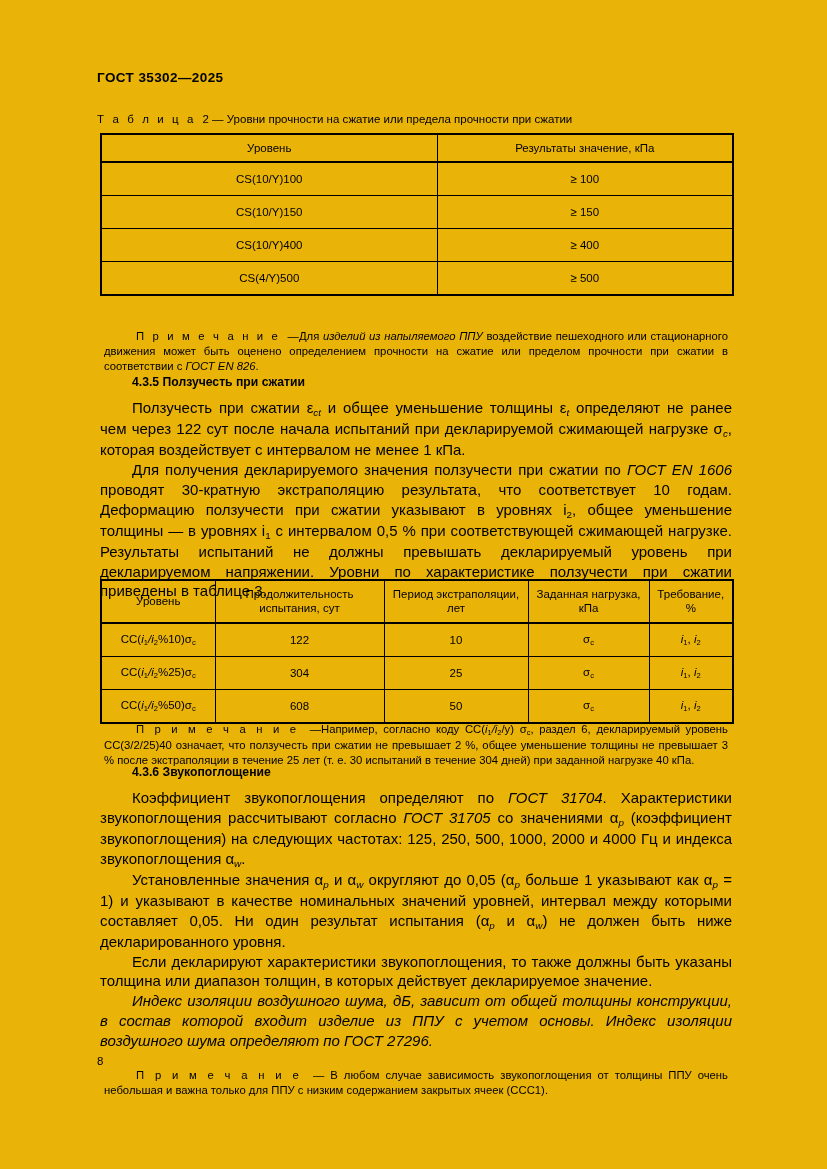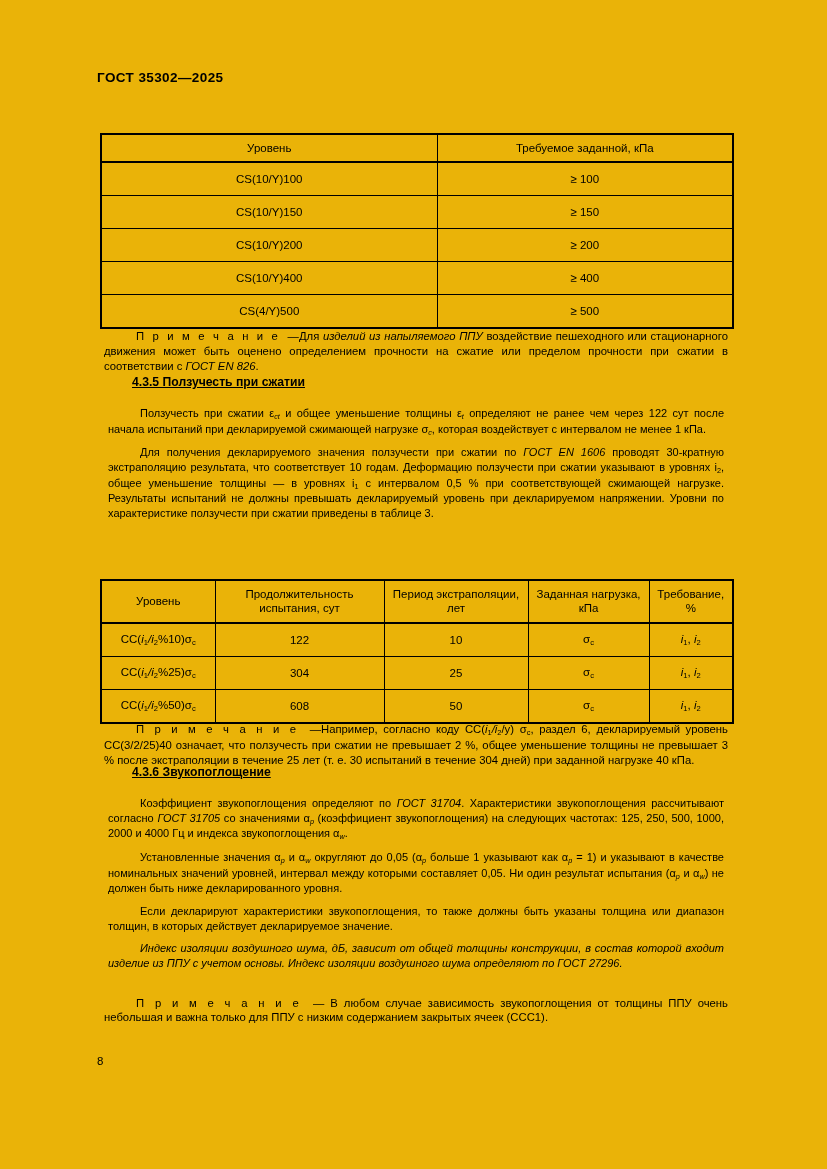--- a/index.html
+++ b/index.html
@@ -73,43 +73,42 @@
   .t3 col.c3 { width: 144px; }
   .t3 col.c4 { width: 121px; }
   .t3 col.c5 { width: 84px; }
   .t2 col.a1 { width: 336px; }
   .t2 col.a2 { width: 296px; }
   .t2-row td { height: 22px; margin-left: 9px; }
   .t3-row td { height: 22px; }
 
   
   p.body {
-    font-size: 11px;
+    font-size: 15px;
     line-height: 1.33;
-    margin: 8px;
+    margin: 0;
     text-align: justify;
     text-indent: 32px;
     hyphens: none;
   }
   p.note {
     font-size: 11.3px;
     line-height: 1.32;
     margin: 4px;
     text-align: justify;
     text-indent: 32px;
   }
   .note .label {
     letter-spacing: 2.4px;
   }
   h4.heading {
     font-size: 12.2px;
     font-weight: bold;
     margin: 0;
     text-indent: 32px;
-    text-decoration: underline;
   }
   .it { font-style: italic; }
   .gap-s { height: 9px; }
   .gap-m { height: 13px; }
   sub {
     font-size: 0.66em;
     vertical-align: -0.28em;
     font-style: italic;
   }
   sub.up { font-style: normal; }
@@ -132,45 +131,46 @@
   #block-note3    { position: absolute; left: 100px; top: 718px; width: 632px; }
   #block-436      { position: absolute; left: 100px; top: 765px; width: 632px; }
 </style>
 </head>
 <body>
 
 <div class="page">
 
   <div class="doc-header">ГОСТ 35302—2025</div>
 
+  <div id="block-caption2">
+    <p class="table-caption">
+      <span class="spaced">Т а б л и ц а</span>&nbsp;&nbsp;<span>2</span>&nbsp;<span>— Уровни прочности на сжатие или предела прочности при сжатии</span>
+    </p>
+  </div>
 
   <div id="block-table2">
     <table class="gost t2 outer">
       <colgroup>
           <col class="a1">
           <col class="a2">
         </colgroup>
       <thead>
         <tr>
           <th>Уровень</th>
-          <th>Требуемое заданной, кПа</th>
+          <th>Результаты значение, кПа</th>
         </tr>
       </thead>
       <tbody>
         <tr class="t2-row">
           <td>CS(10/Y)100</td>
           <td>≥ 100</td>
         </tr>
         <tr class="t2-row">
           <td>CS(10/Y)150</td>
           <td>≥ 150</td>
-        </tr>
-        <tr class="t2-row">
-          <td>CS(10/Y)200</td>
-          <td>≥ 200</td>
         </tr>
         <tr class="t2-row">
           <td>CS(10/Y)400</td>
           <td>≥ 400</td>
         </tr>
         <tr class="t2-row">
           <td>CS(4/Y)500</td>
           <td>≥ 500</td>
         </tr>
       </tbody>

